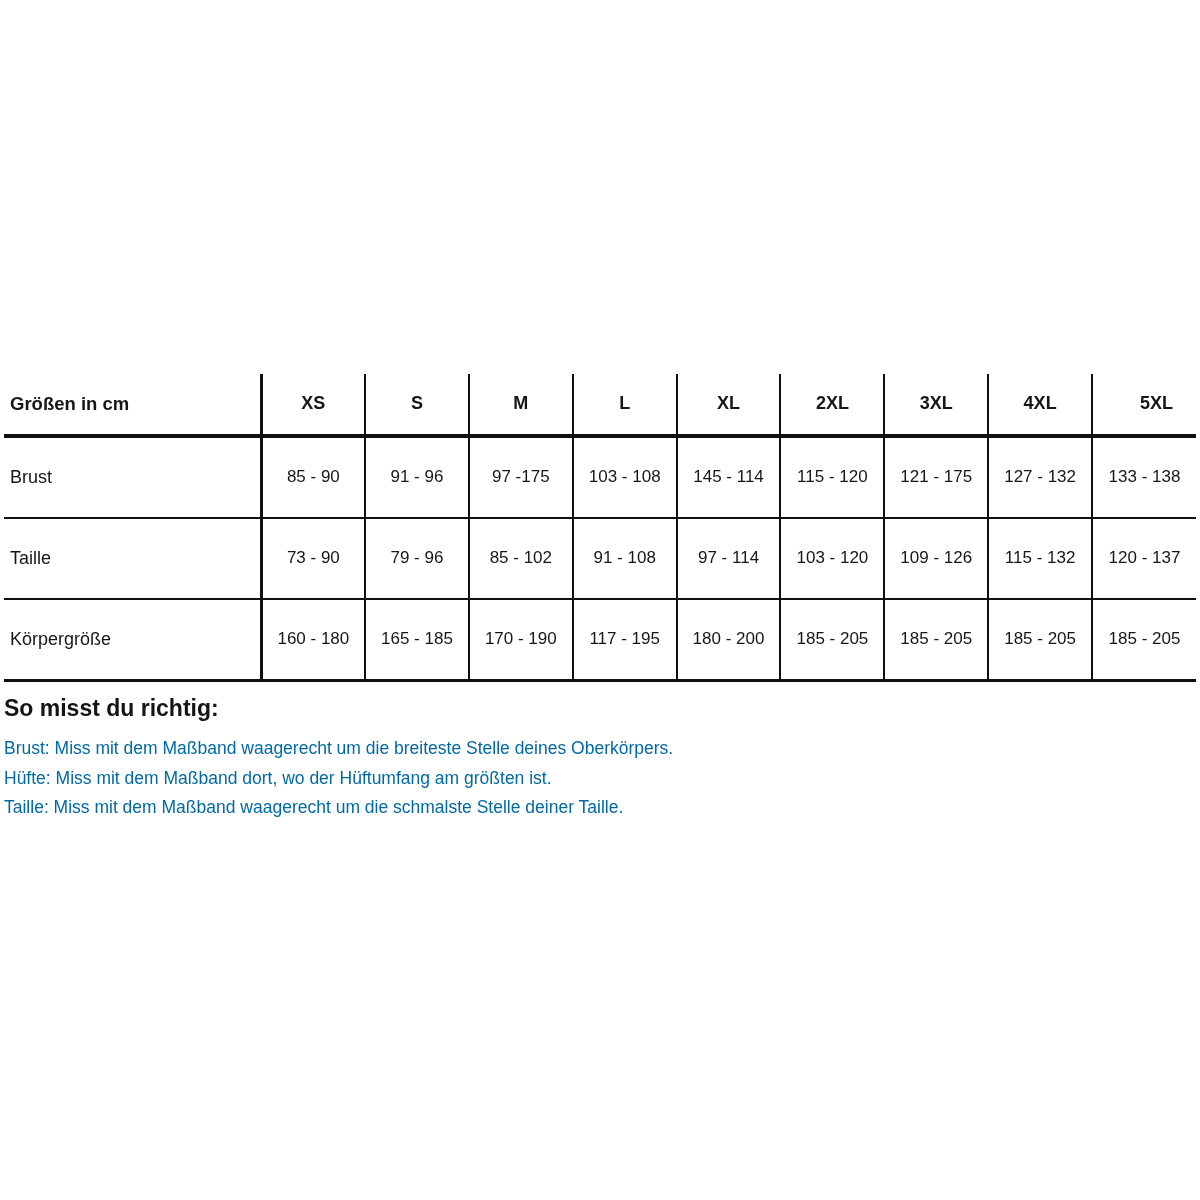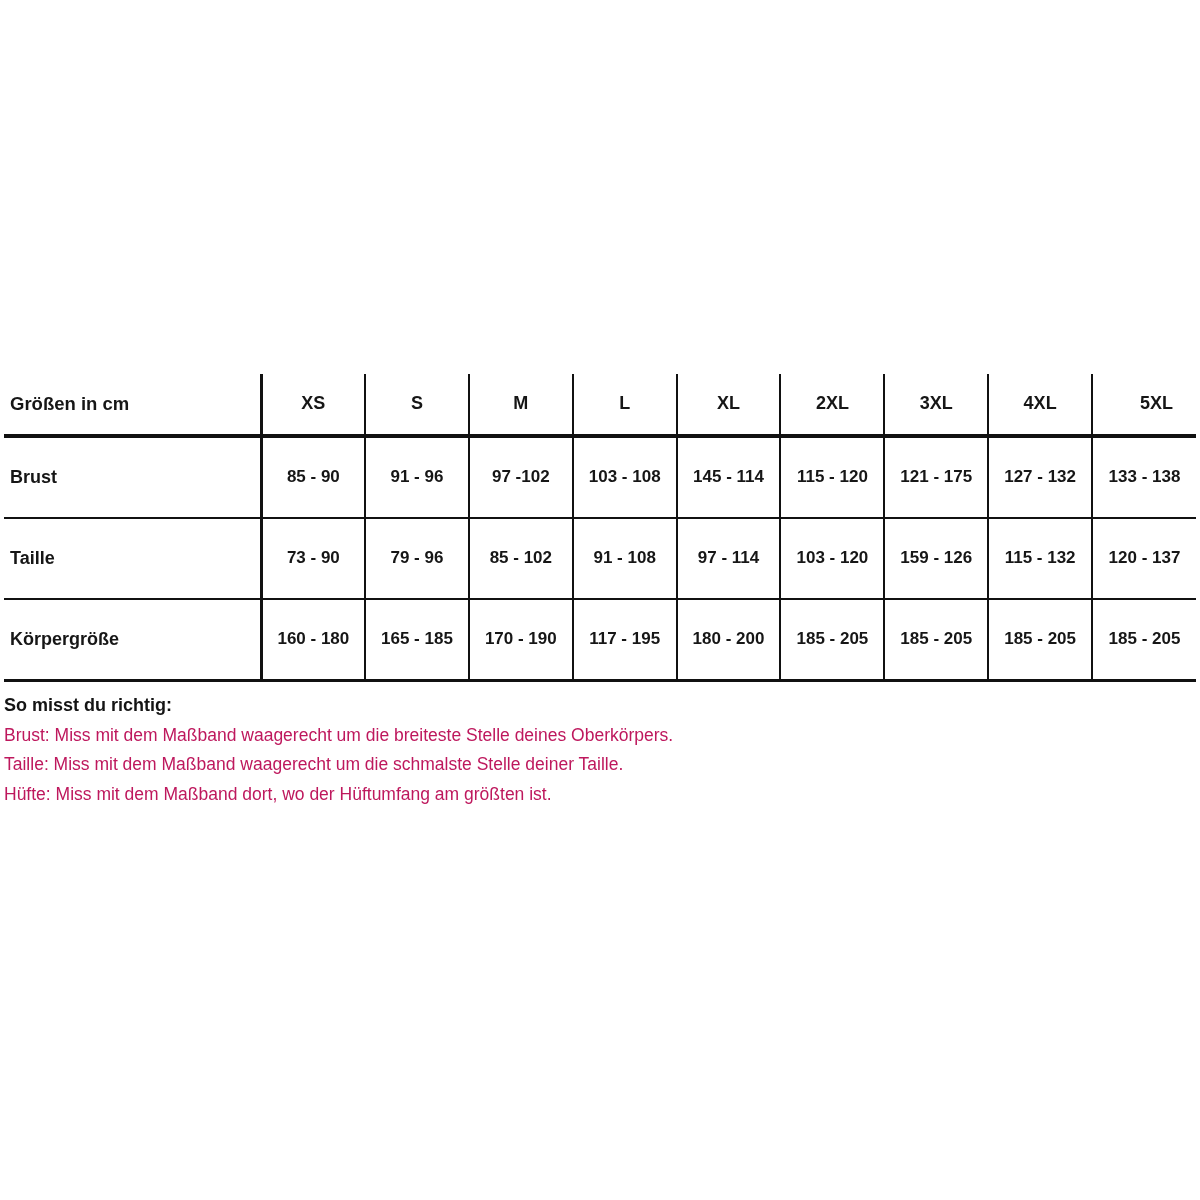--- a/index.html
+++ b/index.html
@@ -41,21 +41,21 @@
   table.size-table col.label-col { width: 257px; }
   table.size-table col.size-col  { width: 103.8px; }
 
   table.size-table th,
   table.size-table td {
     padding: 0;
     margin: 0;
     vertical-align: middle;
     font-size: 17px;
     line-height: 1.22;
-    font-weight: bold;
+    font-weight: normal;
     color: #161616;
   }
 
   
   tr.header-row th {
     height: 60px;
     border-bottom: 4px solid #111111;
   }
   tr.header-row th.row-label {
     text-align: left;
@@ -99,28 +99,28 @@
 
   
   #notes {
     position: absolute;
     left: 4px;
     top: 692px;
     width: 1100px;
   }
   #notes .notes-title {
     font-weight: bold;
-    font-size: 18px;
+    font-size: 23px;
     color: #141414;
-    margin: 0 0 7px 0;
+    margin: 0 0 14px 0;
     line-height: 1.25;
   }
   #notes .note-line {
     font-size: 17.5px;
-    color: #be185d;
+    color: #0369a1;
     margin: 0 0 7px 0;
     line-height: 1.3;
   }
 </style>
 </head>
 <body>
 
 <div id="sheet">
 
   <div id="size-table-wrap">
@@ -154,21 +154,21 @@
       <tbody>
         <tr>
           <td class="row-label">Brust</td>
           <td class="val">
               <span class="val-inner">85 - 90</span>
             </td>
           <td class="val">
               <span class="val-inner">91 - 96</span>
             </td>
           <td class="val">
-              <span class="val-inner">97 -102</span>
+              <span class="val-inner">97 -175</span>
             </td>
           <td class="val">
               <span class="val-inner">103 - 108</span>
             </td>
           <td class="val">
               <span class="val-inner">145 - 114</span>
             </td>
           <td class="val">
               <span class="val-inner">115 - 120</span>
             </td>
@@ -196,21 +196,21 @@
           <td class="val">
               <span class="val-inner">91 - 108</span>
             </td>
           <td class="val">
               <span class="val-inner">97 - 114</span>
             </td>
           <td class="val">
               <span class="val-inner">103 - 120</span>
             </td>
           <td class="val">
-              <span class="val-inner">159 - 126</span>
+              <span class="val-inner">109 - 126</span>
             </td>
           <td class="val">
               <span class="val-inner">115 - 132</span>
             </td>
           <td class="val last">
               <span class="val-inner">120 - 137</span>
             </td>
         </tr>
         <tr>
           <td class="row-label">Körpergröße</td>
@@ -242,17 +242,17 @@
               <span class="val-inner">185 - 205</span>
             </td>
         </tr>
       </tbody>
     </table>
   </div>
 
   <div id="notes">
     <p class="notes-title">So misst du richtig:</p>
     <p class="note-line">Brust: Miss mit dem Maßband waagerecht um die breiteste Stelle deines Oberkörpers.</p>
+    <p class="note-line">Hüfte: Miss mit dem Maßband dort, wo der Hüftumfang am größten ist.</p>
     <p class="note-line">Taille: Miss mit dem Maßband waagerecht um die schmalste Stelle deiner Taille.</p>
-    <p class="note-line">Hüfte: Miss mit dem Maßband dort, wo der Hüftumfang am größten ist.</p>
   </div>
 
 </div>
 
 </body></html>

